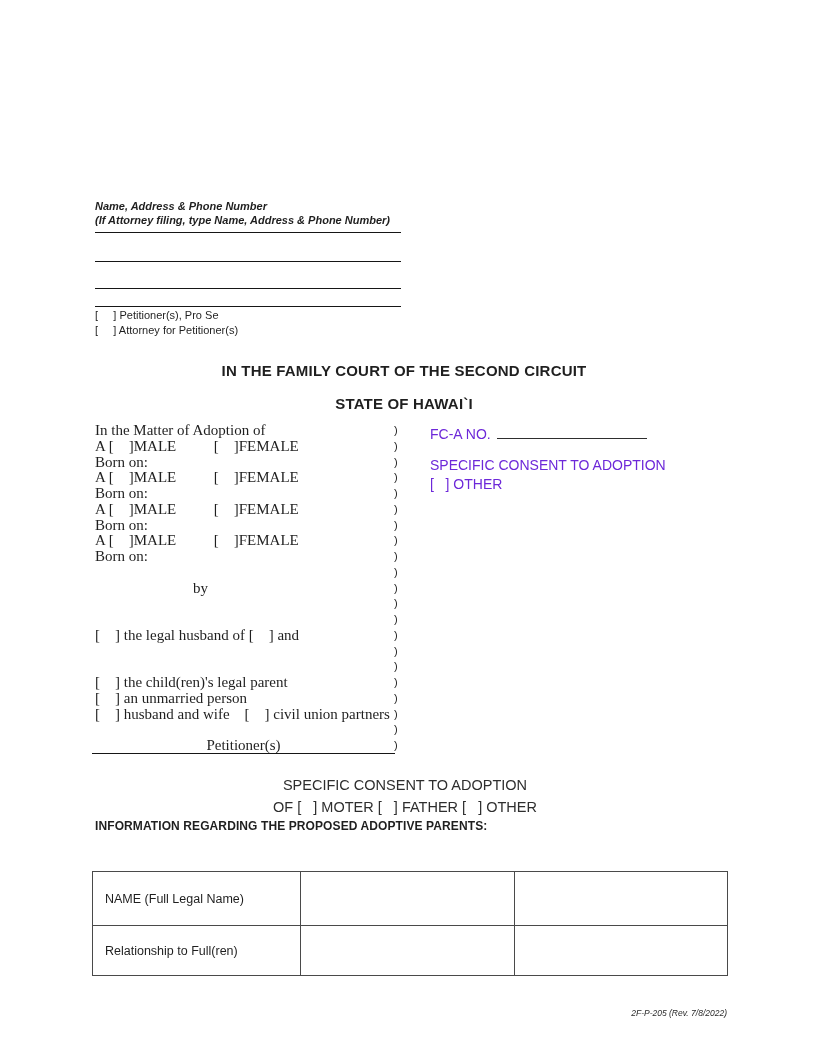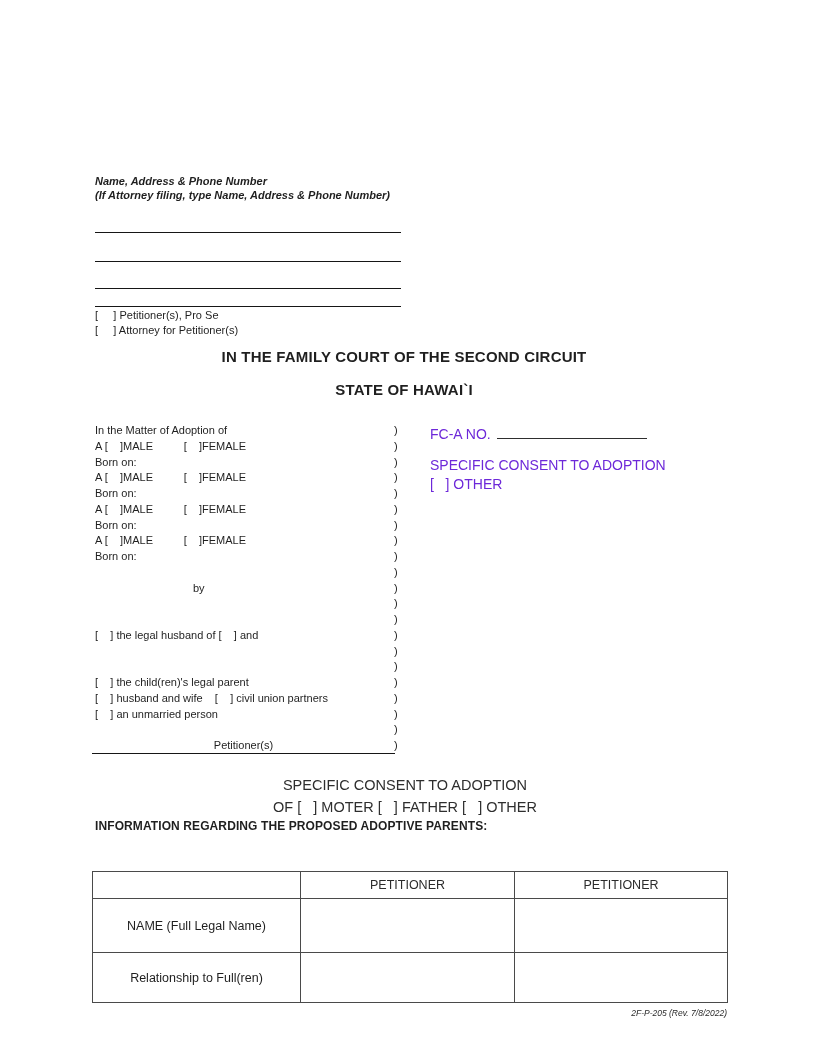--- a/index.html
+++ b/index.html
@@ -8,33 +8,33 @@
     width: 816px; height: 1056px;
     font-family: "Liberation Sans", "DejaVu Sans", sans-serif;
     color: #1f1f1f;
     position: relative;
     overflow: hidden;
   }
   .abs { position: absolute; }
   .pre { white-space: pre; }
 
   
-  .atty-heading { left: 95px; top: 174px; font-size: 11px; font-weight: bold; font-style: italic; line-height: 14px; }
+  .atty-heading { left: 95px; top: 199px; font-size: 11px; font-weight: bold; font-style: italic; line-height: 14px; }
   .fill-line { left: 95px; width: 306px; height: 0; border-top: 1.5px solid #161616; }
   .fl1 { top: 232px; } .fl2 { top: 261px; } .fl3 { top: 288px; } .fl4 { top: 306px; }
   .opt-row { left: 95px; font-size: 11px; line-height: 15px; white-space: pre; }
   .opt1 { top: 308px; } .opt2 { top: 323px; }
   .opt-row .box { white-space: pre; }
 
   
-  .court-line { left: 95px; width: 618px; text-align: center; font-weight: bold; font-size: 15px; letter-spacing: 0.2px; }
+  .court-line { left: 95px; width: 618px; text-align: center; font-weight: bold; font-size: 15px; letter-spacing: 0.2px; margin-top: 14px; }
   .ct1 { top: 348px; } .ct2 { top: 381px; }
 
   
-  .cap-left { left: 95px; top: 423px; width: 300px; font-size: 11px; }
+  .cap-left { left: 95px; top: 423px; width: 300px; font-size: 15px; font-family: Liberation Serif, serif; }
   .cap-line { height: 15.75px; line-height: 15.75px; white-space: pre; }
   .cap-line.line-by { padding-left: 98px; }
   .cap-sign { height: 15.75px; line-height: 15.75px; text-align: center; border-bottom: 1.5px solid #161616; margin-left: -3px; }
   .paren-col { left: 394px; top: 423px; width: 12px; font-size: 11px; }
   .paren-col .paren { height: 15.75px; line-height: 15.75px; }
 
   
   .case-info { left: 430px; top: 424px; font-size: 14px; color: #6d28d9; }
   .case-no-row { height: 19px; line-height: 17px; white-space: pre; }
   .case-no-field { display: inline-block; width: 150px; border-bottom: 1.5px solid #2e2e2e; height: 15px; margin-left: 6px; }
@@ -47,21 +47,21 @@
   .doc-title div { white-space: pre; }
 
   
   .info-heading { left: 95px; top: 819px; font-size: 12px; font-weight: bold; letter-spacing: 0.1px; }
   table.parents { position: absolute; left: 92px; top: 871px; width: 635px; border-collapse: collapse; table-layout: fixed; }
   table.parents td, table.parents th { border: 1px solid #4a4a4a; font-weight: normal; font-size: 12.5px; }
   table.parents { border: 1.5px solid #353535; }
   table.parents th { height: 27px; text-align: center; vertical-align: middle; color: #2b2b2b; }
   table.parents tr.r1 td { height: 54px; }
   table.parents tr.r2 td { height: 50px; }
-  td.row-label { vertical-align: middle; text-align: center; }
+  td.row-label { padding-left: 12px; vertical-align: middle; }
   col.c0 { width: 208px; } col.c1 { width: 214px; } col.c2 { width: 213px; }
 
   
   .form-footer { left: 480px; top: 1008px; width: 247px; text-align: right; font-size: 8.5px; font-style: italic; color: #2a2a2a; }
 </style>
 </head>
 <body>
 
 <div class="abs atty-heading">
   <div>Name, Address &amp; Phone Number</div>
@@ -89,22 +89,22 @@
   <div class="cap-line">A [    ]MALE          [    ]FEMALE</div>
   <div class="cap-line">Born on:</div>
   <div class="cap-line"></div>
   <div class="cap-line line-by">by</div>
   <div class="cap-line"></div>
   <div class="cap-line"></div>
   <div class="cap-line">[    ] the legal husband of [    ] and</div>
   <div class="cap-line"></div>
   <div class="cap-line"></div>
   <div class="cap-line">[    ] the child(ren)'s legal parent</div>
+  <div class="cap-line">[    ] an unmarried person</div>
   <div class="cap-line">[    ] husband and wife    [    ] civil union partners</div>
-  <div class="cap-line">[    ] an unmarried person</div>
   <div class="cap-line"></div>
   <div class="cap-sign">Petitioner(s)</div>
 </div>
 
 <div class="abs paren-col">
     <div class="paren">)</div>
     <div class="paren">)</div>
     <div class="paren">)</div>
     <div class="paren">)</div>
     <div class="paren">)</div>
@@ -143,25 +143,20 @@
 
 <div class="abs info-heading">INFORMATION REGARDING THE PROPOSED ADOPTIVE PARENTS:</div>
 
 <table class="parents">
   <colgroup>
       <col class="c0">
       <col class="c1">
       <col class="c2">
     </colgroup>
   <tbody>
-      <tr>
-    <th></th>
-    <th>PETITIONER</th>
-    <th>PETITIONER</th>
-  </tr>
   <tr class="r1">
     <td class="row-label">NAME (Full Legal Name)</td>
     <td></td>
     <td></td>
   </tr>
   <tr class="r2">
     <td class="row-label">Relationship to Full(ren)</td>
     <td></td>
     <td></td>
   </tr>

